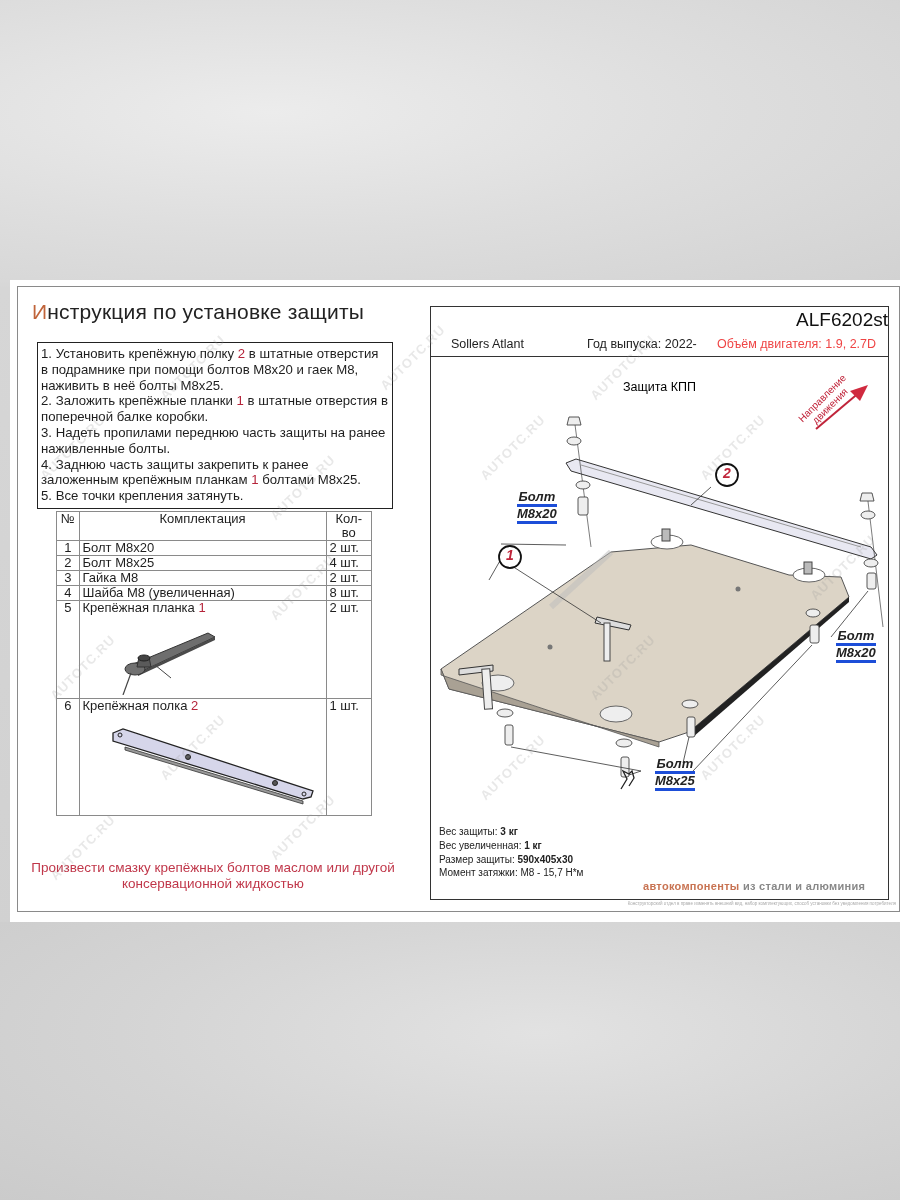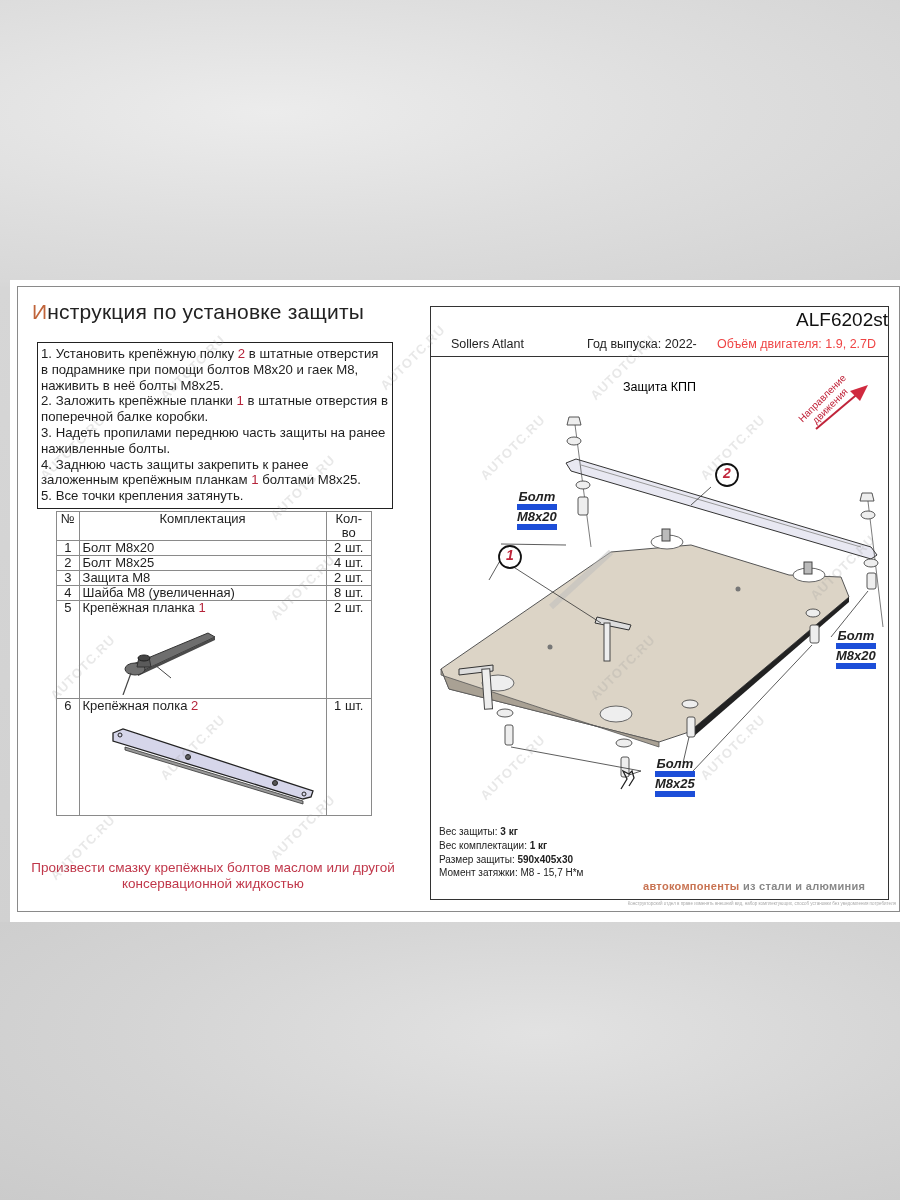--- a/index.html
+++ b/index.html
@@ -35,21 +35,21 @@
   .kit-table {
     position: absolute; left: 46px; top: 231px; width: 316px;
     border-collapse: collapse; font-size: 13px; color: #1e1e1e;
   }
   .kit-table td, .kit-table th {
     border: 1px solid #8a8a8a; padding: 0 3px; height: 14.6px; line-height: 14px;
     font-weight: normal; vertical-align: top;
   }
   .kit-table th { text-align: center; }
   .kit-table td.num { text-align: center; width: 23px; }
-  .kit-table td.qty { text-align: center; width: 49px; }
+  .kit-table td.qty { text-align: left; width: 49px; }
   .kit-table tr.tall5 td { height: 98px; }
   .kit-table tr.tall6 td { height: 117px; }
   .kit-img { position: relative; width: 100%; height: 80px; }
   .note {
     position: absolute; left: 18px; top: 580px; width: 370px; text-align: center;
     font-size: 13.5px; line-height: 16px; color: #c0374a;
   }
   .spec-frame {
     position: absolute; left: 420px; top: 26px; width: 459px; height: 594px;
     border: 1.5px solid #333;
@@ -70,21 +70,21 @@
     position: absolute; left: 8px; top: 518px; font-size: 10px; line-height: 13.8px; color: #222;
   }
   .specs b { font-weight: bold; }
   .brand { position: absolute; left: 212px; top: 573px; font-size: 11px; font-weight: bold; color: #888; letter-spacing: 0.3px; }
   .brand .accent { color: #c87352; }
   .disclaimer { position: absolute; left: 420px; top: 621px; width: 466px; text-align: right; font-size: 4.5px; color: #aaa; }
   .callout-label {
     position: absolute; font-style: italic; font-weight: bold; font-size: 13px; line-height: 14px;
     color: #222; text-align: center;
   }
-  .callout-label span { display: block; border-bottom: 6px solid #1d4ed8; }
+  .callout-label span { display: block; border-bottom: 3px solid #1d4ed8; }
   .wm { position: absolute; font-size: 13px; font-weight: bold; color: rgba(150,150,150,0.22);
     transform: rotate(-45deg); letter-spacing: 1px; pointer-events: none; }
 </style>
 </head>
 <body>
 
 <div class="bg-top"></div>
 <div class="bg-bottom"></div>
 
 <div class="sheet">
@@ -114,21 +114,21 @@
       <td>Болт M8x20</td>
       <td class="qty">2 шт.</td>
     </tr>
     <tr>
       <td class="num">2</td>
       <td>Болт M8x25</td>
       <td class="qty">4 шт.</td>
     </tr>
     <tr>
       <td class="num">3</td>
-      <td>Защита M8</td>
+      <td>Гайка M8</td>
       <td class="qty">2 шт.</td>
     </tr>
     <tr>
       <td class="num">4</td>
       <td>Шайба M8 (увеличенная)</td>
       <td class="qty">8 шт.</td>
     </tr>
     <tr class="tall5">
       <td class="num">5</td>
       <td>
@@ -263,21 +263,21 @@
       <span>Болт</span>
       <span>M8x20</span>
     </div>
     <div class="callout-label" style="left:224px;top:450px;">
       <span>Болт</span>
       <span>M8x25</span>
     </div>
 
     <div class="specs">
       <div><span>Вес защиты: </span><b>3 кг</b></div>
-      <div><span>Вес комплектации: </span><b>1 кг</b></div>
+      <div><span>Вес увеличенная: </span><b>1 кг</b></div>
       <div><span>Размер защиты: </span><b>590x405x30</b></div>
       <div><span>Момент затяжки:  </span><span>M8 - 15,7 Н*м</span></div>
     </div>
 
     <div class="brand">
       <span class="accent">автокомпоненты</span><span> из стали и алюминия</span>
     </div>
   </div>
 
   <div class="disclaimer">Конструкторский отдел в праве изменять внешний вид, набор комплектующих, способ установки без уведомления потребителя</div>

